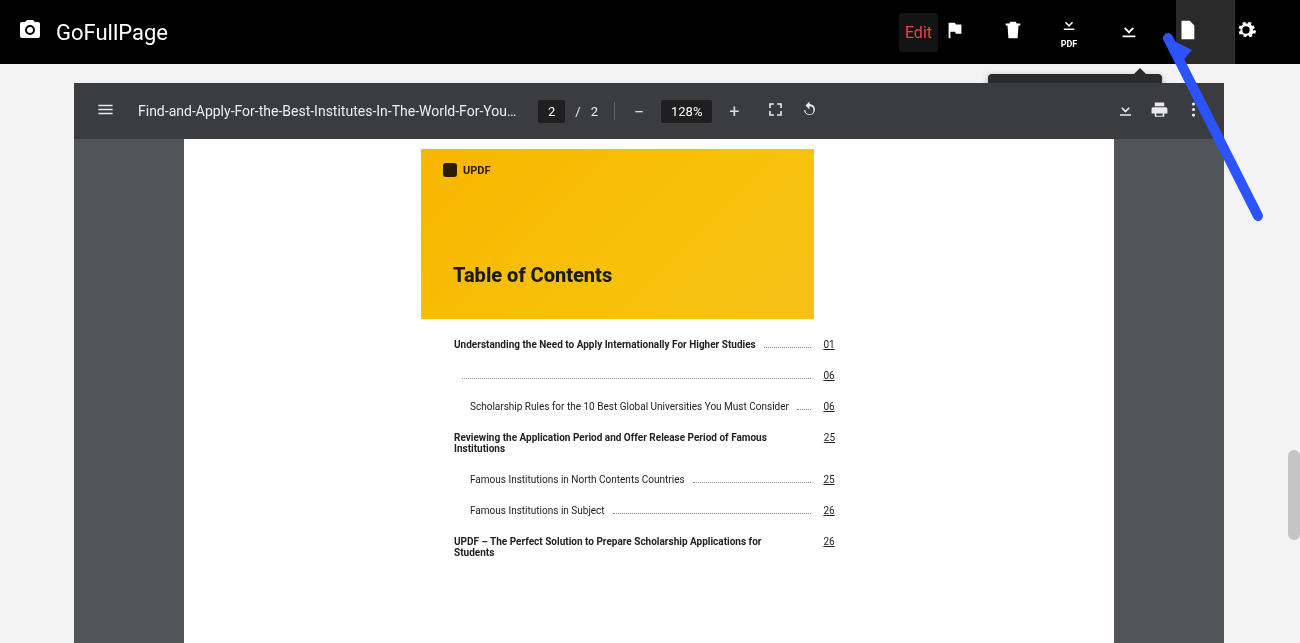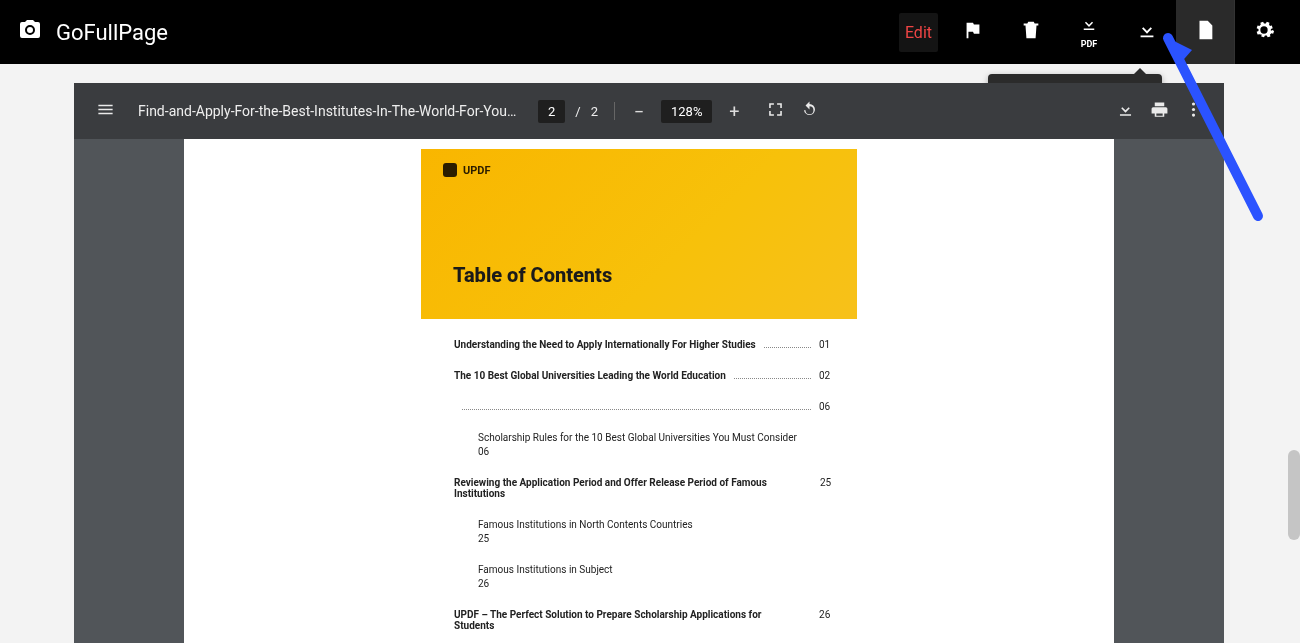--- a/index.html
+++ b/index.html
@@ -18,21 +18,21 @@
     align-items: center;
     padding: 0 8px 0 18px;
     color: #fff;
   }
   .ext-logo { display: flex; align-items: center; gap: 14px; }
   .ext-logo svg { width: 24px; height: 24px; fill: #fff; }
   .ext-title { font-size: 22px; font-weight: 400; }
   .ext-spacer { flex: 1; }
   .ext-btn {
     width: 58px; height: 64px;
-    display: flex; align-items: center; justify-content: center;
+    display: flex; align-items: center; 
     cursor: pointer;
   }
   .ext-btn svg { width: 22px; height: 22px; fill: #fff; }
   .ext-edit {
     background: #141414;
     border-radius: 2px;
     padding: 10px 6px;
     font-size: 16px;
     color: #ef4444;
     cursor: pointer;
@@ -80,48 +80,48 @@
   .pdf-body {
     flex:1; overflow:hidden; display:flex; justify-content:center; padding-top:0;
     position:relative;
   }
   .page {
     width: 930px; background:#fff; margin-top:0;
     padding: 0 0 20px 0;
   }
   .hero {
     margin: 10px 237px 0 237px;
-    width: 436px; height: 170px;
+    width: 393px; height: 170px;
     background: linear-gradient(135deg,#f9b600 0%, #f7c10a 60%, #f7c11a 100%);
     position:relative;
     padding: 14px 0 0 22px;
   }
   .hero-logo { display:flex; align-items:center; gap:6px; font-weight:700; font-size:11px; color:#2b1d00; }
   .hero-logo .sq { width:14px; height:14px; background:#2b1d00; border-radius:3px; }
   .hero-title {
     position:absolute; left:32px; bottom:32px;
     font-size:20px; font-weight:800; color:#1a1a1a;
   }
   .toc {
     margin: 20px 0 0 0;
     padding: 0 275px 0 270px;
   }
   .toc-row {
     display:flex; align-items:baseline;
     font-size:10px; color:#222;
     margin-bottom: 20px;
   }
-  .toc-row.sub { padding-left: 16px; font-weight:400;flex-direction:column; }
+  .toc-row.sub { padding-left: 16px; font-weight:400; }
   .toc-row .lbl { font-weight:700; }
   .toc-row.sub .lbl { font-weight:400; }
   .toc-row .dots {
     flex:1; border-bottom:1px dotted #888;
     margin: 0 8px 2px 8px;
   }
-  .toc-row .pg { font-weight:400; width:20px; text-align:left; }
+  .toc-row .pg { font-weight:400; width:20px; text-align:center;text-decoration:underline; }
   .tooltip {
     position:absolute; top:74px; left:988px;
     background:#2b2b2b; color:#fff; padding:8px 14px;
     border-radius:4px; font-size:14px;
     box-shadow:0 2px 6px rgba(0,0,0,.3);
   }
   .tooltip::before {
     content:""; position:absolute; top:-6px; right:16px;
     border-left:6px solid transparent; border-right:6px solid transparent;
     border-bottom:6px solid #2b2b2b;
@@ -251,25 +251,20 @@
         </div>
         <div class="hero-title">Table of Contents</div>
       </div>
       <div class="toc" id="toc">
           <div class="toc-row">
             <span class="lbl">Understanding the Need to Apply Internationally For Higher Studies</span>
             <span class="dots"></span>
             <span class="pg">01</span>
           </div>
           <div class="toc-row">
-            <span class="lbl">The 10 Best Global Universities Leading the World Education</span>
-            <span class="dots"></span>
-            <span class="pg">02</span>
-          </div>
-          <div class="toc-row">
             <span class="dots"></span>
             <span class="pg">06</span>
           </div>
           <div class="toc-row sub">
             <span class="lbl">Scholarship Rules for the 10 Best Global Universities You Must Consider</span>
             <span class="dots"></span>
             <span class="pg">06</span>
           </div>
           <div class="toc-row">
             <span class="lbl">Reviewing the Application Period and Offer Release Period of Famous Institutions</span>

